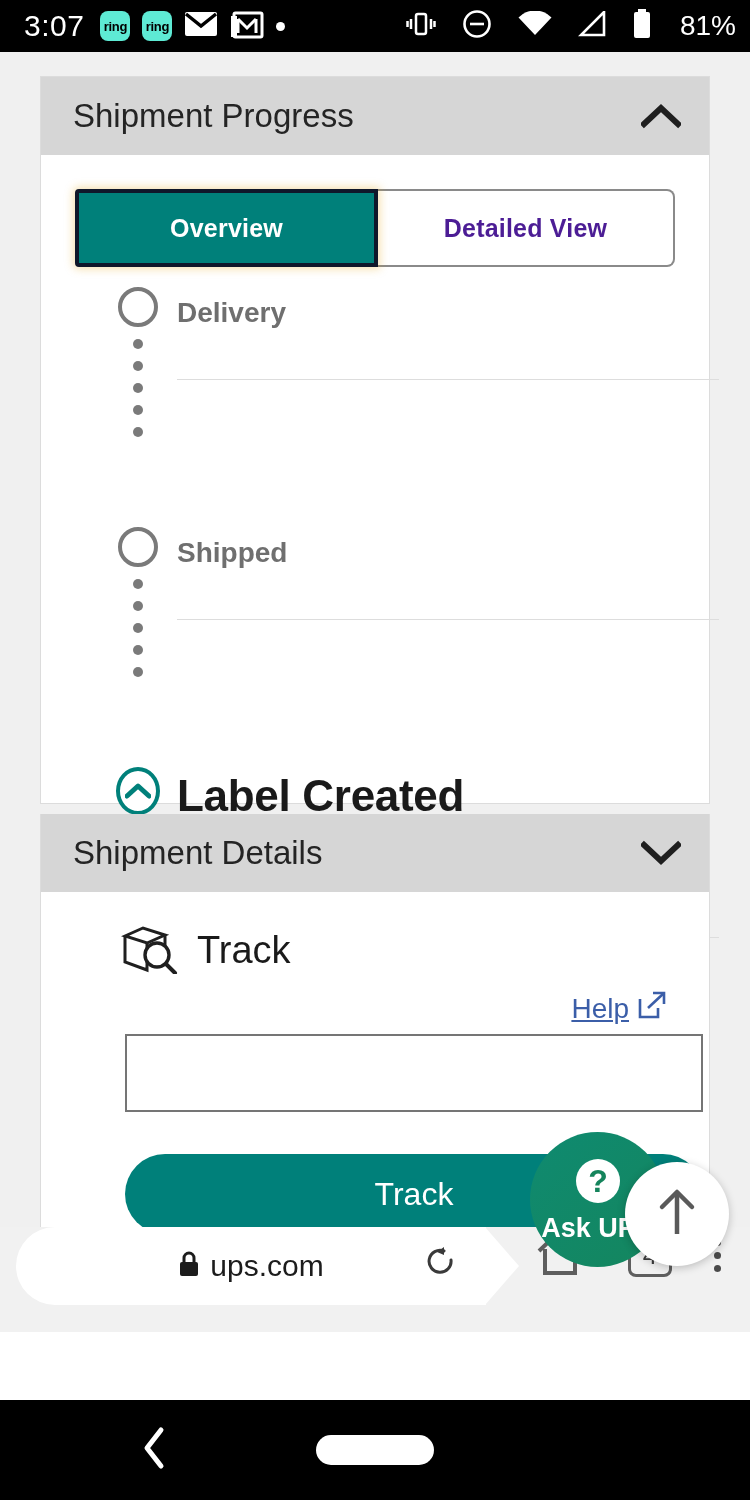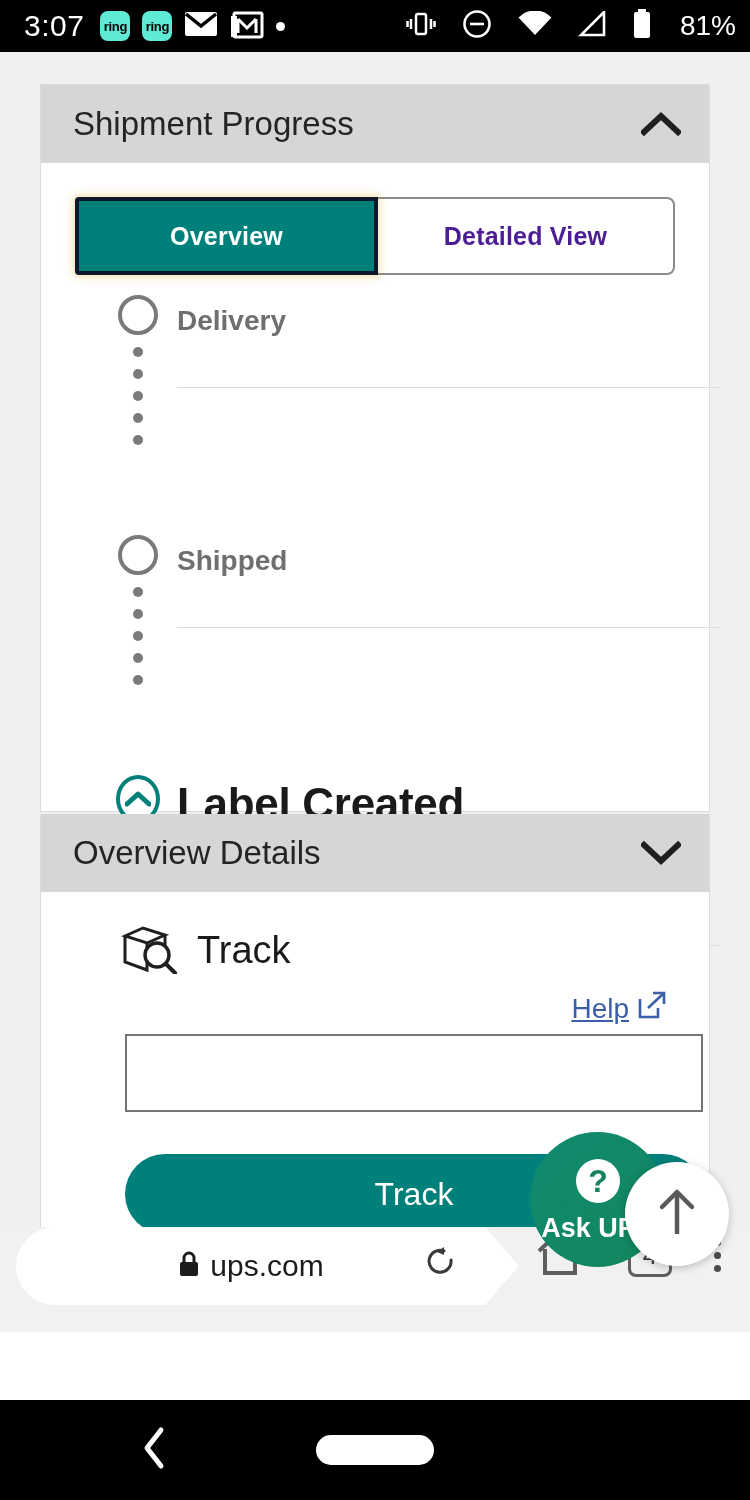--- a/index.html
+++ b/index.html
@@ -399,21 +399,21 @@
             <rect x="6" y="0" width="8" height="4" fill="#fff"></rect>
             <rect x="2" y="3" width="16" height="26" rx="2" fill="#fff"></rect>
           </svg>
       </span>
       <span class="battery-pct">81%</span>
     </div>
   </div>
 
   <div class="page">
 
-    <div class="card" style="left:40px; top:32px; width:670px; height:728px;">
+    <div class="card" style="left:40px; top:24px; width:670px; height:728px;">
 
       <div class="accordion-header">
         <span class="accordion-title">Shipment Progress</span>
         <span class="chev">
           <svg width="40" height="26" viewBox="0 0 40 26">
               <path d="M3 21 L20 5 L37 21" stroke="#1f1f1f" stroke-width="6" fill="none" stroke-linecap="square"></path>
             </svg>
         </span>
       </div>
 
@@ -470,21 +470,21 @@
           <div class="tl-detail" style="top:306px;">08/25/2020 - 8:04 P.M.</div>
           <div class="tl-detail" style="top:346px;">United States</div>
           <div class="tl-divider" style="top:414px;"></div>
         </div>
       </div>
     </div>
 
     <div class="card" style="left:40px; top:762px; width:670px; height:466px; border-top:none;">
 
       <div class="accordion-header">
-        <span class="accordion-title">Overview Details</span>
+        <span class="accordion-title">Shipment Details</span>
         <span class="chev">
           <svg width="40" height="26" viewBox="0 0 40 26">
               <path d="M3 5 L20 21 L37 5" stroke="#1f1f1f" stroke-width="6" fill="none" stroke-linecap="square"></path>
             </svg>
         </span>
       </div>
 
       <div style="position:relative; height:388px;">
 
         <div class="track-head">

